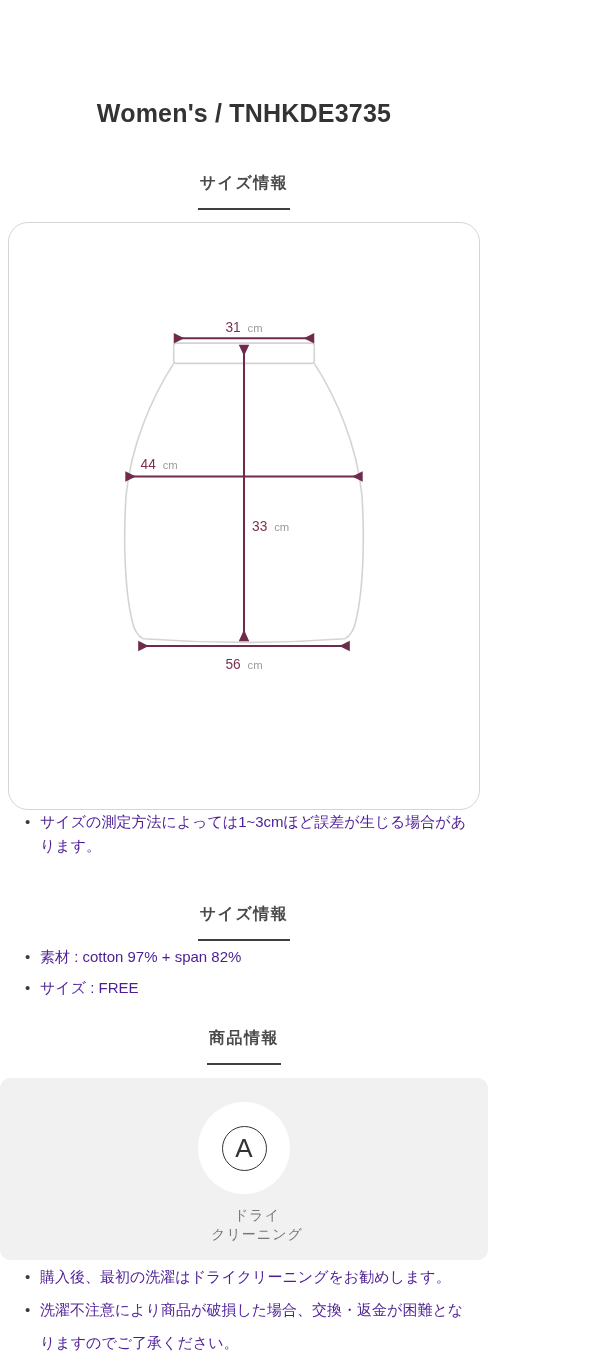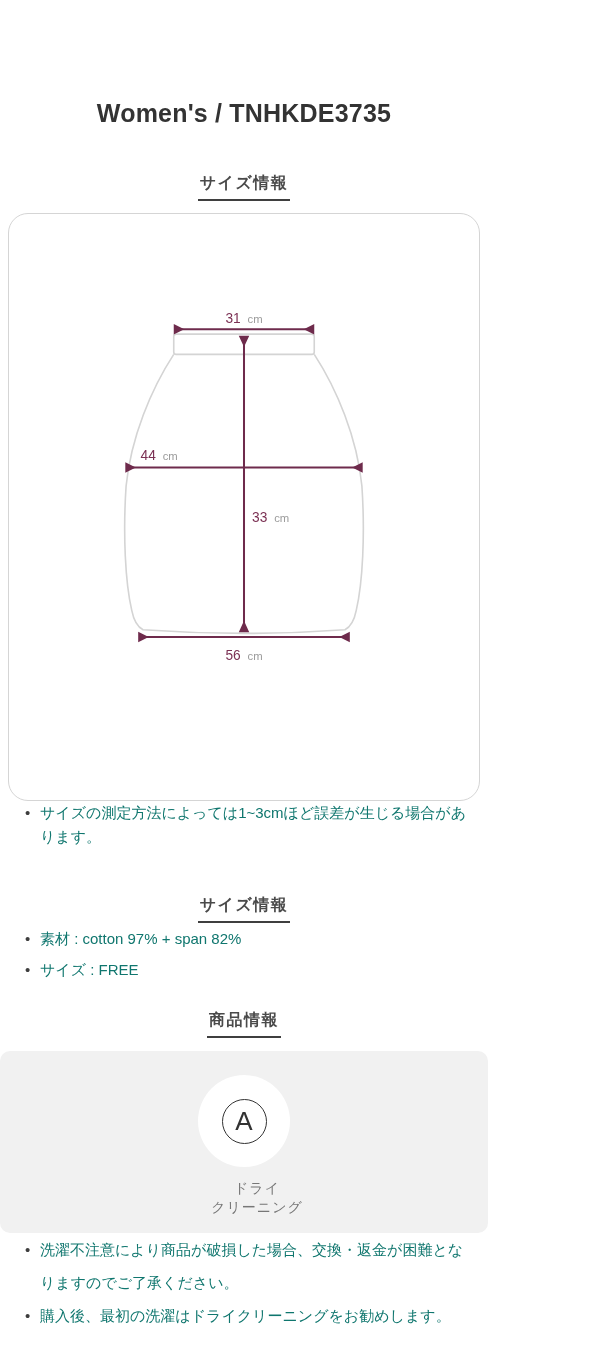--- a/index.html
+++ b/index.html
@@ -23,21 +23,21 @@
 
   .section-head { text-align: center; }
   .section-head.first  { margin-top: 46px; }
   .section-head.second { margin-top: 47px; }
   .section-head.third  { margin-top: 26px; }
   .section-head-text {
     display: inline-block;
     font-size: 16px; line-height: 16px;
     font-weight: 700; color: #4a4a4a;
     letter-spacing: 1.5px;
-    padding: 0 2px 8px 2px;
+    padding: 0 2px 17px 2px;
     border-bottom: 2px solid #3f3f3f;
   }
 
   .diagram-box {
     margin: 12px 8px 0 8px;
     height: 588px;
     border: 1px solid #d5d5d5;
     border-radius: 20px;
     background: #ffffff;
     overflow: hidden;
@@ -46,21 +46,21 @@
 
   .skirt-outline { fill: none; stroke: #d4d4d4; stroke-width: 2; stroke-linejoin: round; }
   .dim-line { stroke: #6e2b4c; stroke-width: 2.5; }
   .dim-head { fill: #6e2b4c; }
   .dim-value { font-size: 17px; fill: #7b3053; }
   .dim-unit  { font-size: 14px; fill: #9b9b9b; }
 
   ul.bullets {
     margin: 0; padding: 0 20px 0 25px;
     list-style: none;
-    font-size: 15px; color: #0f766e;
+    font-size: 15px; color: #4c1d95;
   }
   ul.bullets li { position: relative; padding-left: 15px; }
   ul.bullets li::before {
     content: "\2022";
     position: absolute; left: 0; top: 0;
     color: #3e3e3e;
   }
   .note-list { margin-top: 20px; }
   .note-list li { line-height: 24px; }
   .spec-list { margin-top: 16px; }
@@ -184,17 +184,17 @@
 
   <div class="care-panel">
     <div class="care-badge">
       <div class="care-circle">A</div>
     </div>
     <div class="care-label">ドライ
 クリーニング</div>
   </div>
 
   <ul class="bullets care-list">
+    <li>購入後、最初の洗濯はドライクリーニングをお勧めします。</li>
     <li>洗濯不注意により商品が破損した場合、交換・返金が困難となりますのでご了承ください。</li>
-    <li>購入後、最初の洗濯はドライクリーニングをお勧めします。</li>
   </ul>
 
 </main>
 
 </body></html>

